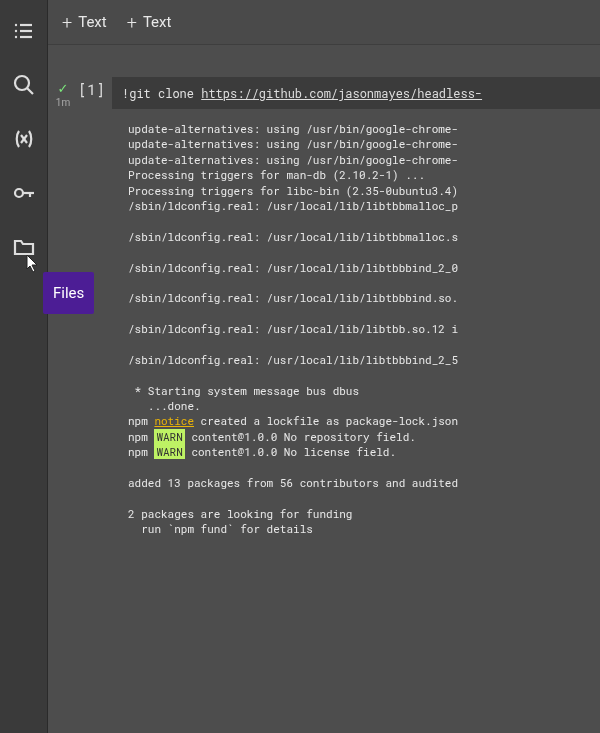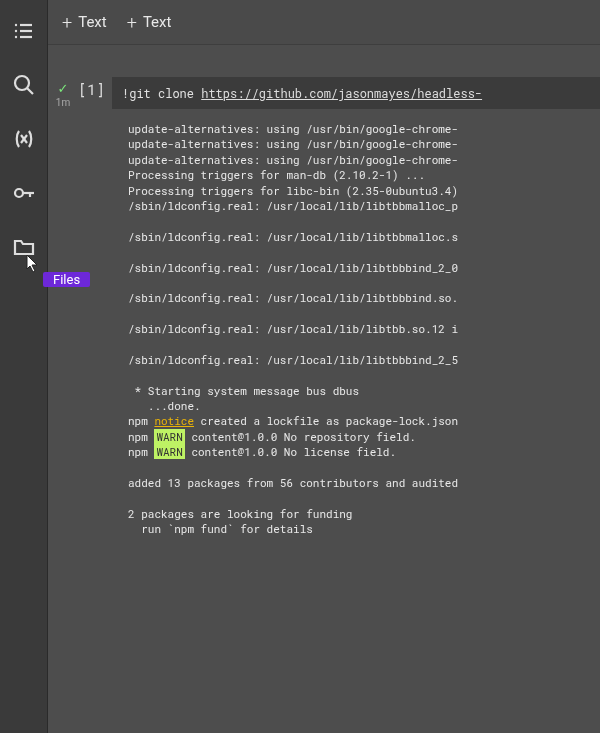--- a/index.html
+++ b/index.html
@@ -36,24 +36,24 @@
     }
     .sidebar-icon svg {
       stroke: #ddd;
       fill: none;
       stroke-width: 2.2;
     }
     .tooltip {
       position: absolute;
       left: 43px;
       top: 272px;
-      background: #6d28d9;
+      background: #4c1d95;
       color: #fff;
-      padding: 0 10px;
-      font-size: 13px;
+      padding: 12px 10px;
+      font-size: 15px;
       border-radius: 2px;
       z-index: 10;
     }
     .cursor-pointer-icon {
       position: absolute;
       left: 22px;
       top: 253px;
       width: 20px;
       height: 22px;
       z-index: 11;

